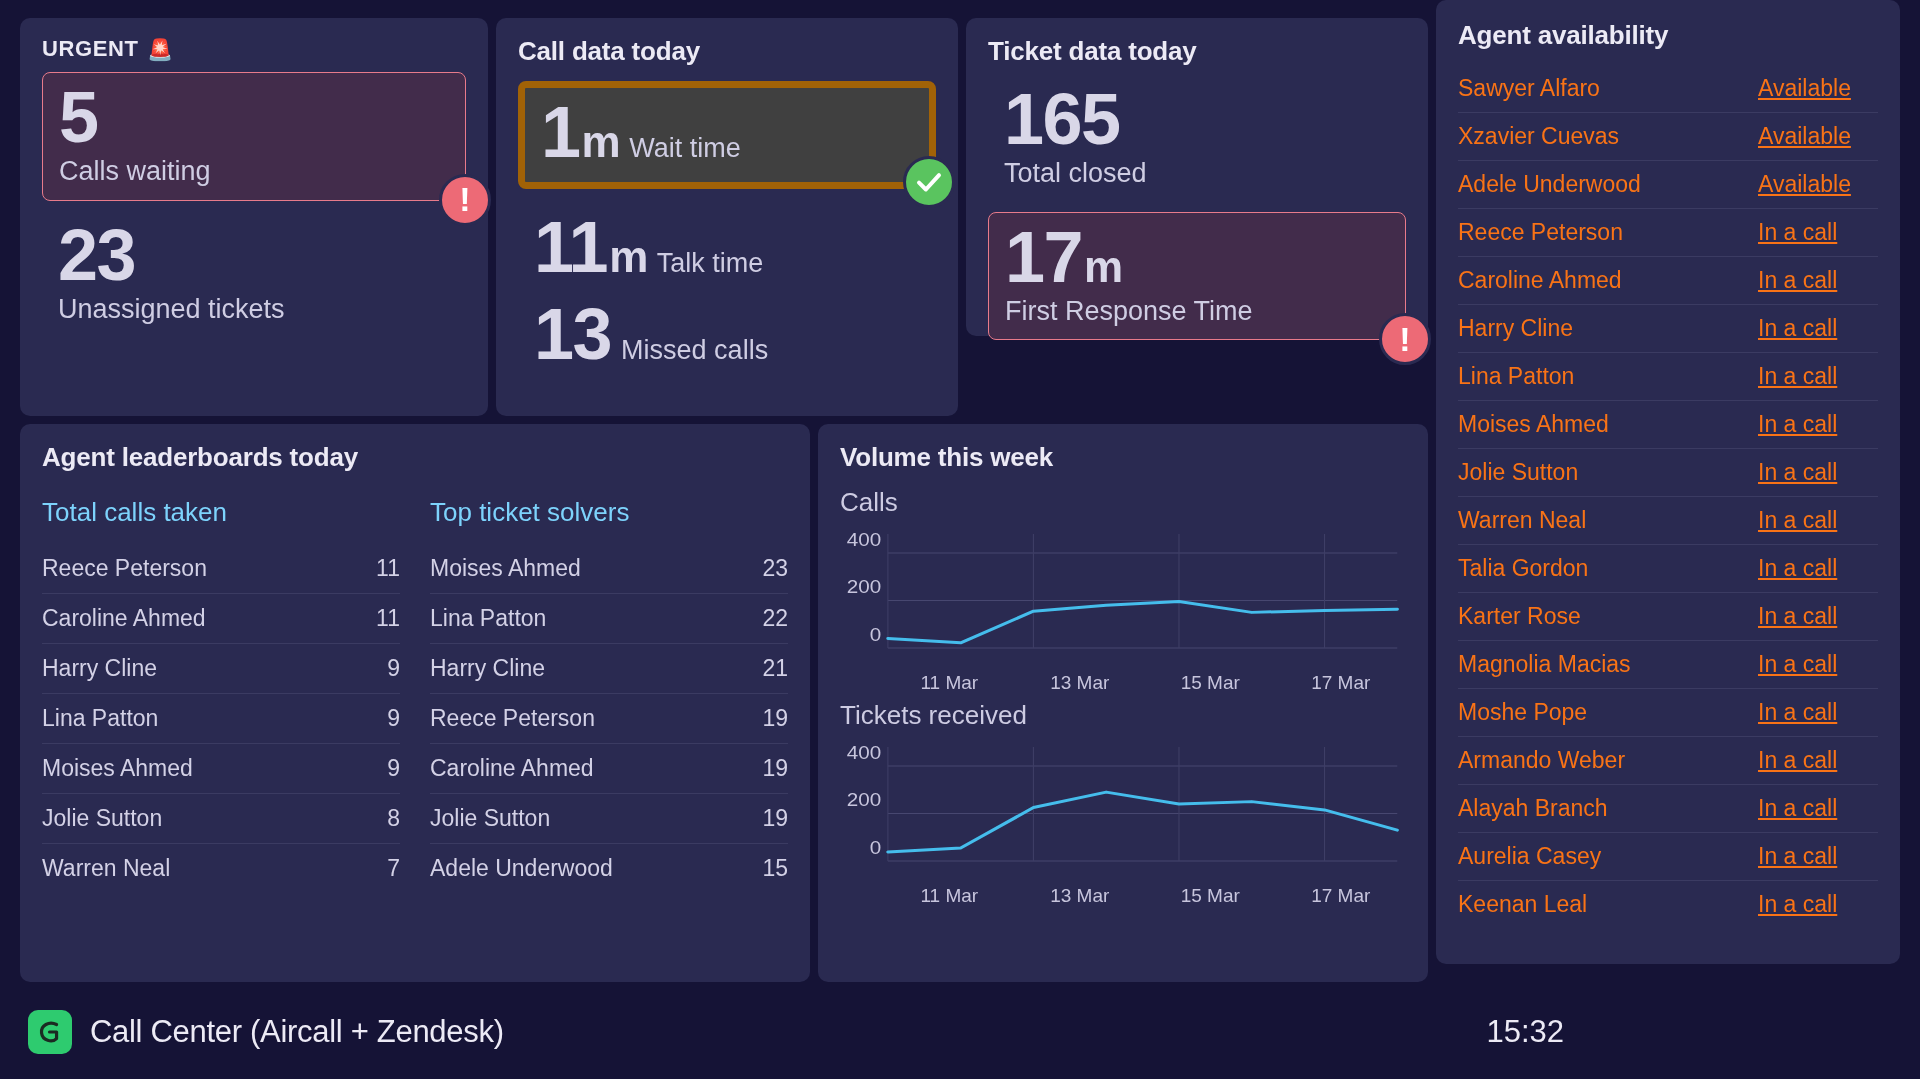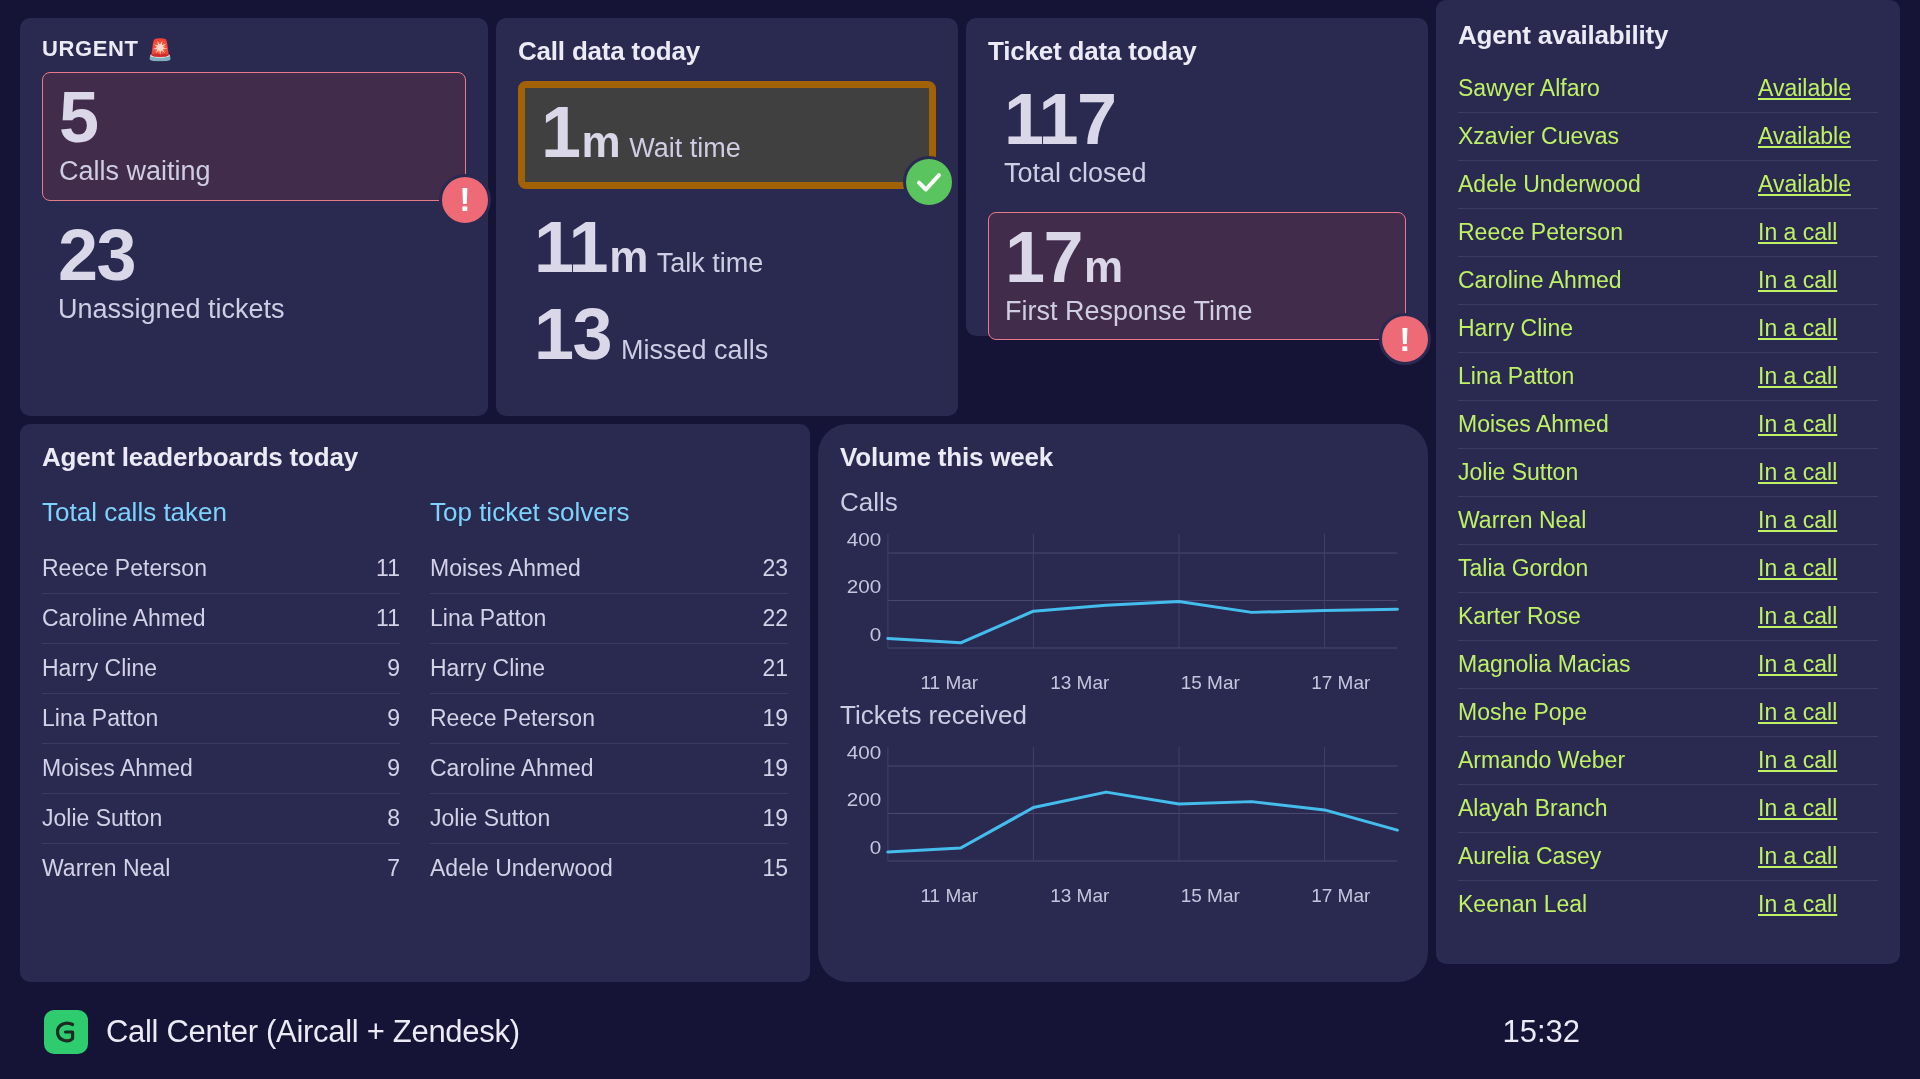--- a/index.html
+++ b/index.html
@@ -28,21 +28,21 @@
   }
 
   
   #card-urgent     { left:20px;   top:18px;  width:468px;  height:398px; }
   #card-calldata   { left:496px;  top:18px;  width:462px;  height:398px; }
   #card-ticketdata { left:966px;  top:18px;  width:462px;  height:318px; }
   #card-agents     { left:1436px; top:0;  width:464px;  height:964px; padding-top:20px;}
 
   
   #card-leader     { left:20px;   top:424px; width:790px;  height:558px; }
-  #card-volume     { left:818px;  top:424px; width:610px;  height:558px;border-radius:30px; }
+  #card-volume     { left:818px;  top:424px; width:610px;  height:558px; }
 
   
   .urgent-title { display:flex; align-items:center; gap:9px; font-size:22px; font-weight:bold;
                   letter-spacing:0.6px; color:#eceaf5; margin-bottom:10px; }
   .siren { font-size:21px; line-height:1; }
 
   .stat-box {
     position:relative;
     border-radius:8px;
     padding:6px 16px 12px 16px;
@@ -66,21 +66,21 @@
   }
   .badge.red   { background:#ed6a76; color:#ffffff; font-size:34px; }
   .badge.green { background:#5ac45f; }
   .badge.green svg { width:30px; height:30px; }
 
   .spacer-16 { height:16px; }
 
   
   .agent-row {
     display:flex; justify-content:space-between; align-items:center;
-    font-size:23px; color:#bef264;
+    font-size:23px; color:#f97316;
     padding:10px 0 10px 0;
     border-bottom:1px solid #3b3b62;
   }
   .agent-row:last-child { border-bottom:none; }
   .agent-status { min-width:120px;text-decoration:underline; }
 
   
   .leader-cols { display:flex; gap:30px; }
   .leader-col { flex:1; }
   .leader-head { font-size:26px; color:#7dd3fc; margin:10px 0 16px 0; }
@@ -95,21 +95,21 @@
   
   .chart-block { margin-top:4px; }
   .chart-head { font-size:26px; color:#cdcbe2; margin:6px 0 4px 0; }
   .chart-area { position:relative; width:100%; height:148px; }
   .chart-area svg { display:block; width:100%; height:100%; }
   .xaxis { display:flex; margin-left:44px; margin-top:2px; }
   .xaxis span { flex:1; text-align:center; font-size:19px; color:#c7c5dd; }
 
   
   .footer {
-    position:absolute; left:16px; bottom:0; width:1592px; height:94px;
+    position:absolute; left:0; bottom:0; width:1592px; height:94px;
     display:flex; align-items:center; padding:0 28px;
   }
   .footer-left { display:flex; align-items:center; gap:18px; }
   .logo {
     width:44px; height:44px; border-radius:10px; background:#2ecb6f;
     display:flex; align-items:center; justify-content:center;
   }
   .logo svg { width:30px; height:30px; }
   .footer-title { font-size:31px; color:#eceaf5; letter-spacing:-0.3px; }
   .footer-time { margin-left:auto; font-size:31px; color:#eceaf5; }
@@ -172,21 +172,21 @@
         <div class="bignum">13</div>
         <div class="biglabel-inline">Missed calls</div>
       </div>
     </div>
   </div>
 
   <div class="card" id="card-ticketdata">
     <div class="card-title">Ticket data today</div>
 
     <div style="padding:0 16px;">
-      <div class="bignum">117</div>
+      <div class="bignum">165</div>
       <div class="biglabel">Total closed</div>
     </div>
 
     <div style="height:22px;"></div>
 
     <div class="stat-box alert">
       <div class="bignum"><span>17</span><span class="unit">m</span></div>
       <div class="biglabel">First Response Time</div>
       <div class="badge red" style="right:-26px; bottom:-26px;">
         <span>!</span>

